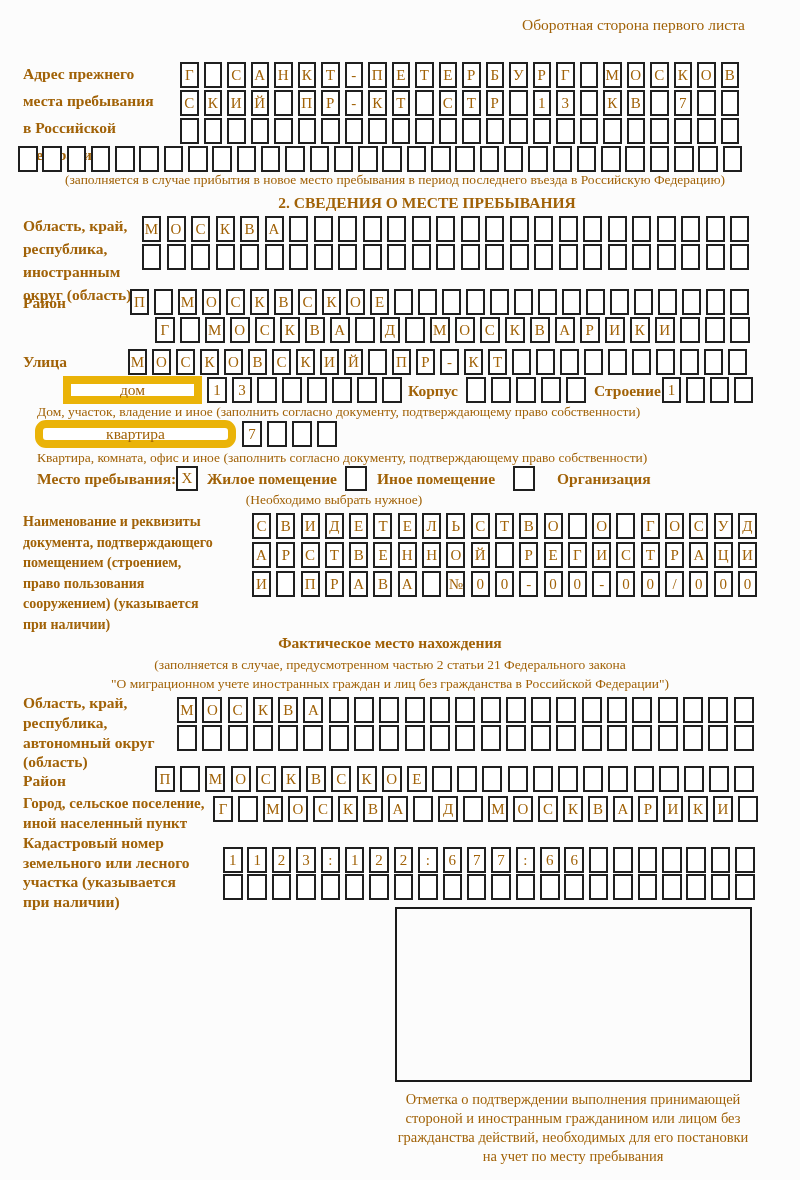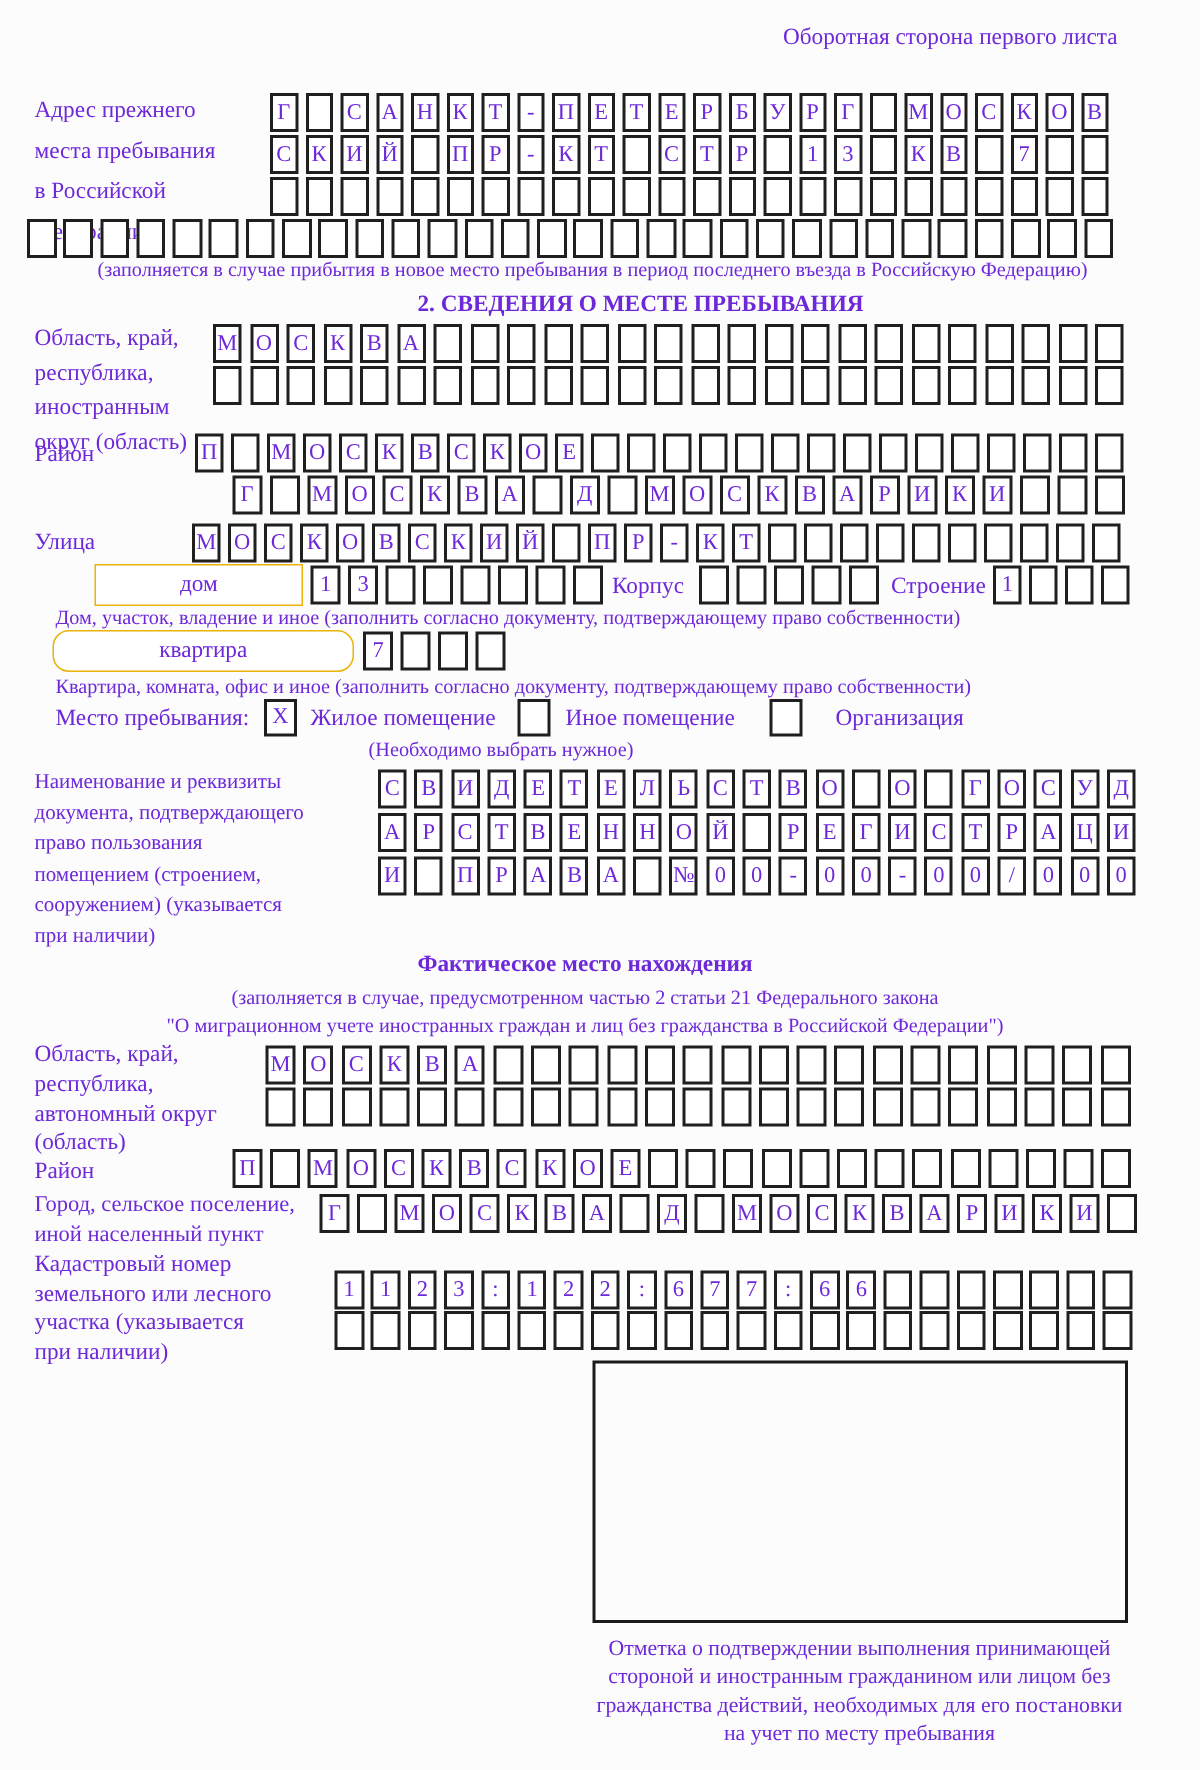--- a/index.html
+++ b/index.html
@@ -1,37 +1,37 @@
 <!DOCTYPE html>
 <html><head>
 <meta charset="utf-8">
 <style>
   * { box-sizing: border-box; margin: 0; padding: 0; }
   html,body { background:#e9e9e9; }
   .sheet{
     position:relative; width:800px; height:1180px; margin:0 auto;
-    background:#fcfcfc; color:#6d28d9;
+    background:#fcfcfc; color:#a16207;
     font-family:"Liberation Serif","DejaVu Serif",serif;
     overflow:hidden;
   }
   .abs{ position:absolute; }
-  .lbl{ font-size:15px; line-height:20px; }
+  .lbl{ font-size:15px; line-height:20px;font-weight:bold; }
   .lbl-lg{ font-size:15.5px; }
   .note{ font-size:13.5px; text-align:center; }
   .hdr{ font-size:15.5px; font-weight:bold; text-align:center; }
   .cells{ display:flex; }
   .cell{
     flex:0 0 auto;
     width:var(--w,19px); height:var(--h,26px); margin-right:var(--g,5px);
     border:2px solid #1f1f1f; background:#fff;
     display:flex; align-items:center; justify-content:center;
     font-size:15px; line-height:1;
   }
   .widebox{
-    border:1px solid #eab308; background:#fff;
+    border:8px solid #eab308; background:#fff;
     display:flex; align-items:center; justify-content:center;
     font-size:15.5px;
   }
   .chk{
     display:inline-flex; align-items:center; justify-content:center;
     width:22px; height:25px; border:2px solid #1f1f1f; background:#fff;
     font-size:15px;
   }
   .stampbox{ border:2px solid #1a1a1a; background:#fcfcfc; }
   .caption{ font-size:14.5px; line-height:19px; text-align:center; }
@@ -353,22 +353,22 @@
   <div class="abs lbl lbl-lg" style="left:207px; top:469px;">Жилое помещение</div>
   <span class="abs chk" style="left:345px; top:466px;"></span>
   <div class="abs lbl lbl-lg" style="left:377px; top:469px;">Иное помещение</div>
   <span class="abs chk" style="left:513px; top:466px;"></span>
   <div class="abs lbl lbl-lg" style="left:557px; top:469px;">Организация</div>
   <div class="abs note" style="left:0; top:492px; width:620px;margin-left:24px;">(Необходимо выбрать нужное)</div>
 
   <div class="abs lbl" style="left:23px; top:512px; line-height:20.5px; font-size:14px;">
       <div>Наименование и реквизиты</div>
       <div>документа, подтверждающего</div>
+      <div>помещением (строением,</div>
       <div>право пользования</div>
-      <div>помещением (строением,</div>
       <div>сооружением) (указывается</div>
       <div>при наличии)</div>
     </div>
   <div class="abs cells" style="left:252px; top:513px; --w:19px; --g:5.3px;">
       <span class="cell">С</span>
       <span class="cell">В</span>
       <span class="cell">И</span>
       <span class="cell">Д</span>
       <span class="cell">Е</span>
       <span class="cell">Т</span>

